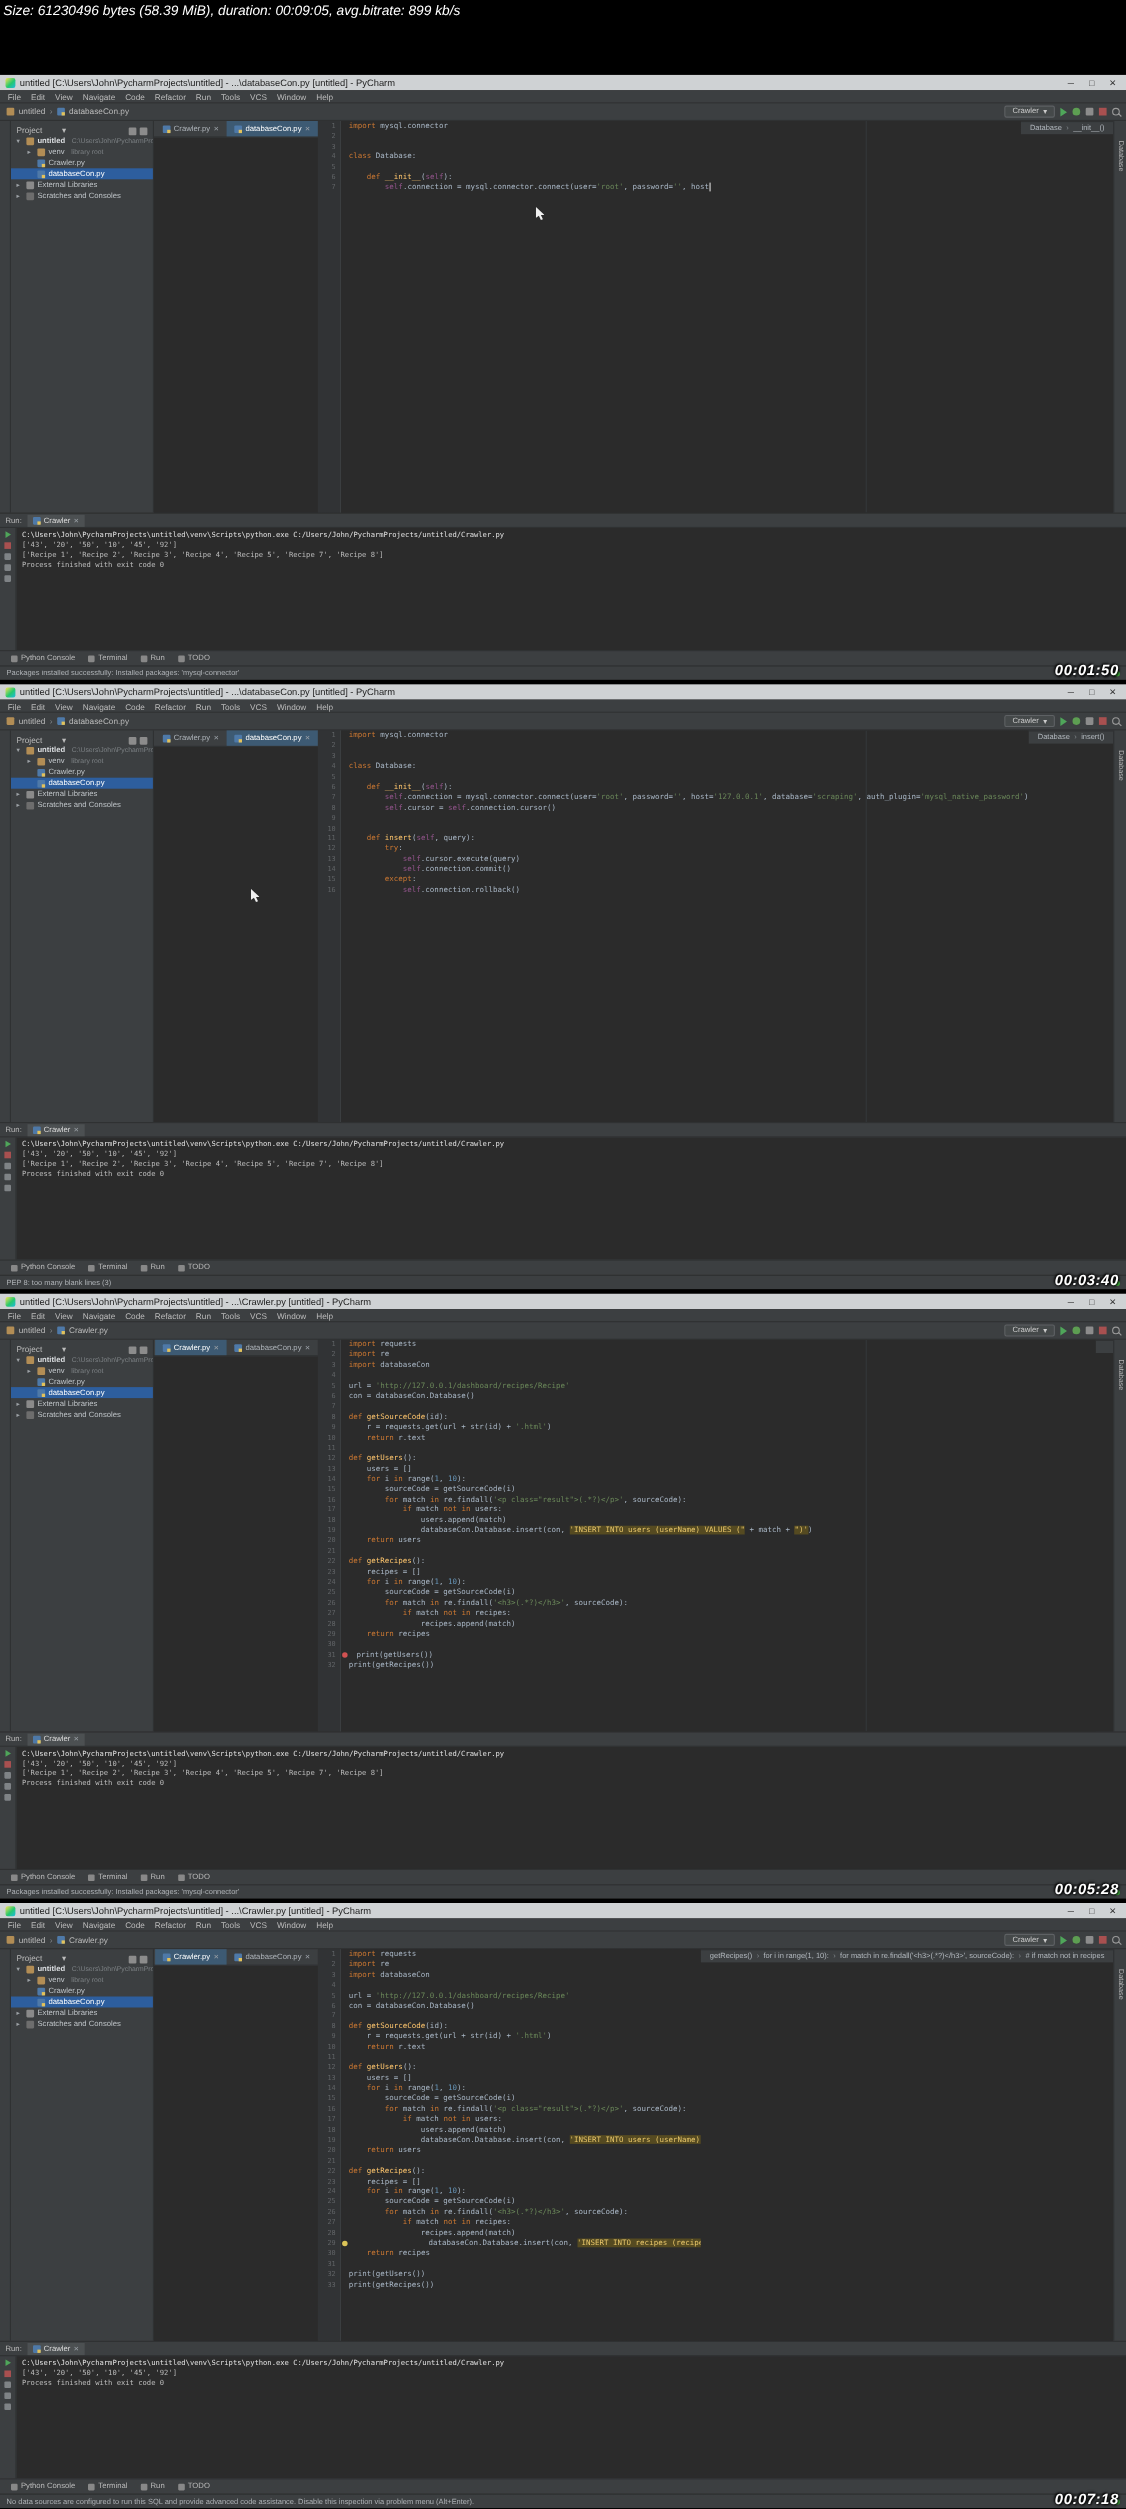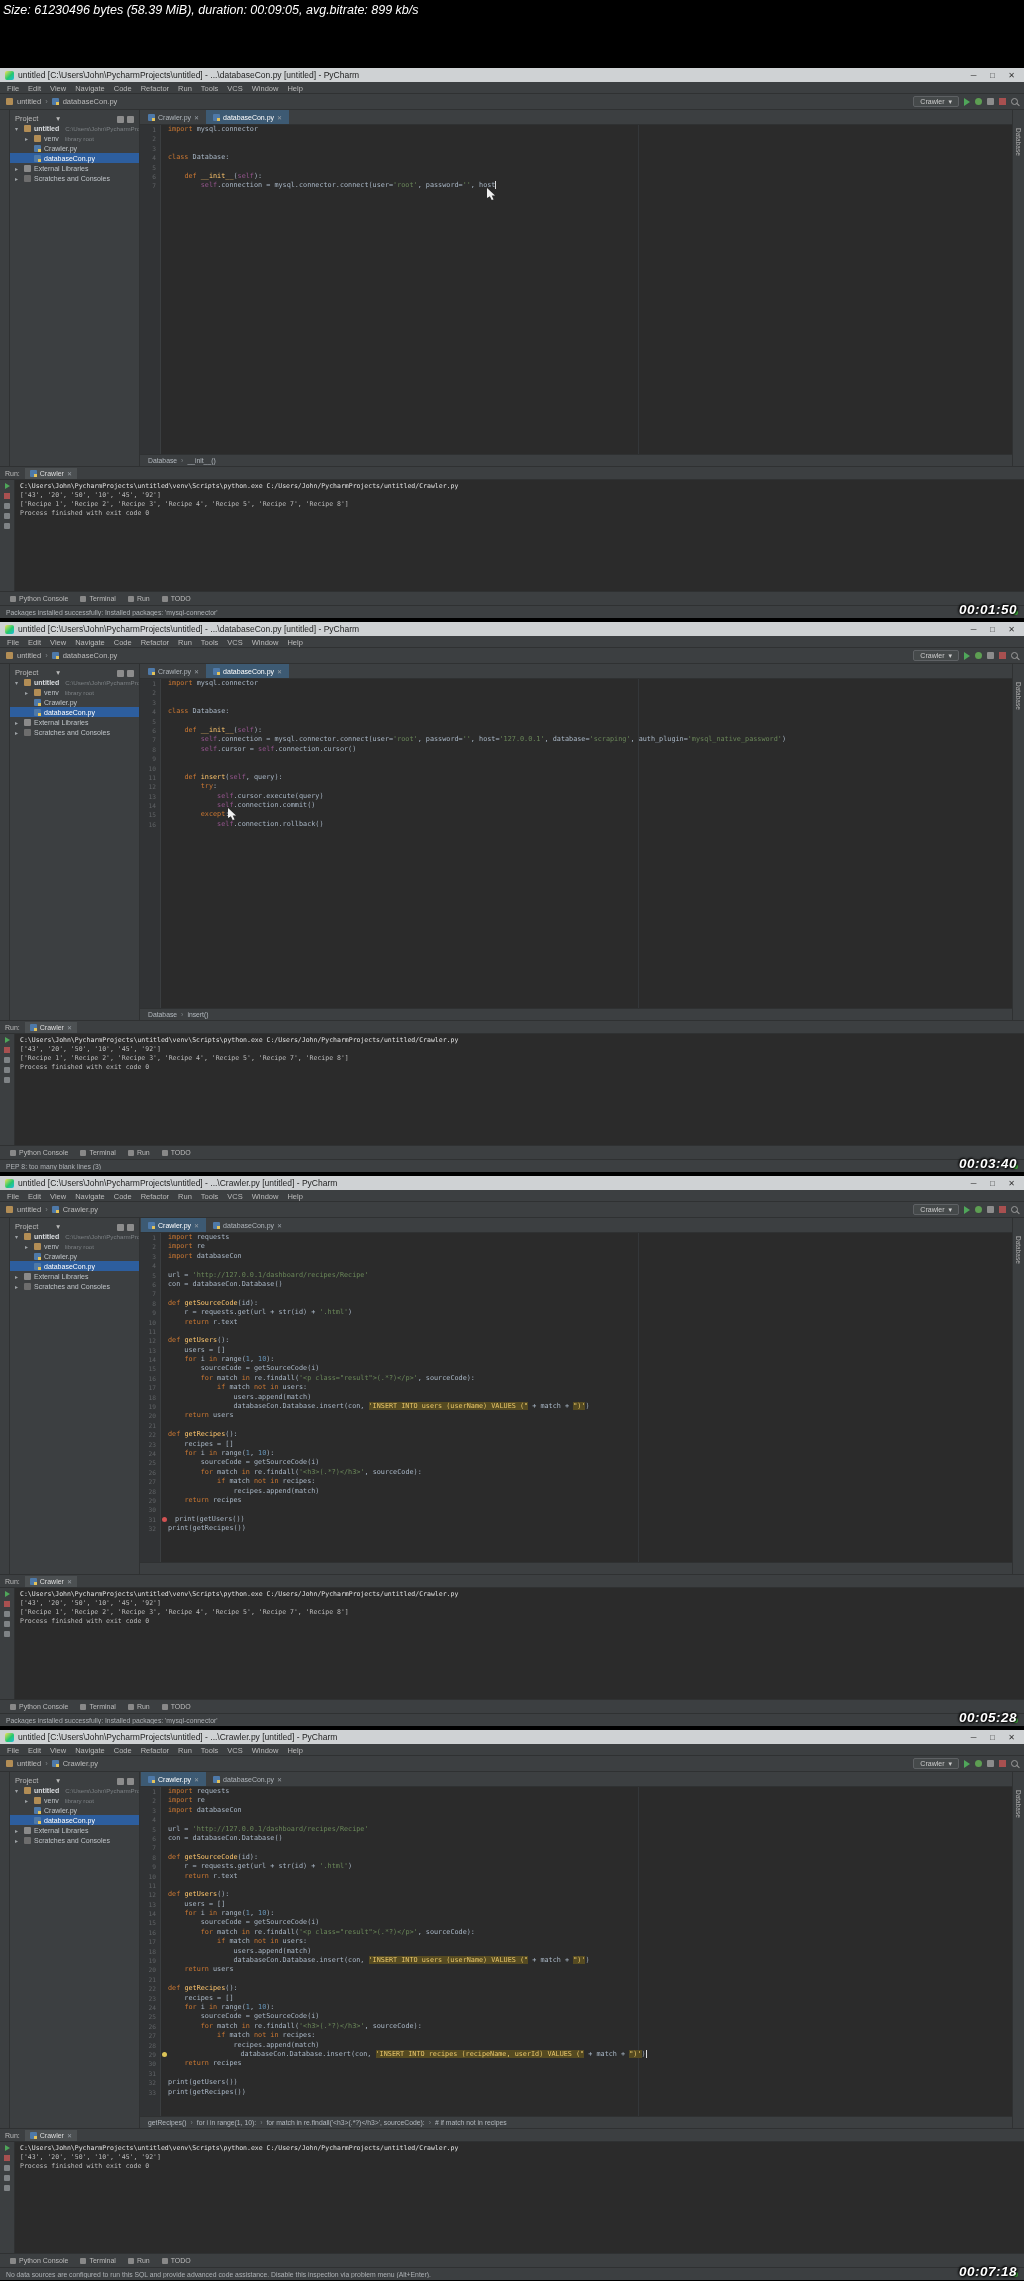--- a/index.html
+++ b/index.html
@@ -36,21 +36,21 @@
   .left-stripe{width:10px;background:#3c3f41;border-right:1px solid #2f3132}
   .project{width:130px;background:#3c3f41;border-right:1px solid #2f3132;display:flex;flex-direction:column}
   .project-header{height:13px;display:flex;align-items:flex-end;gap:18px;padding:0 5px;font-size:7.5px;color:#bbb}
   .ph-icons{margin-left:auto;display:flex;gap:3px}
   .tree{flex:1;font-size:7px;color:#bfc4c8}
   .tree-row{display:flex;align-items:center;gap:3px;height:10px;white-space:nowrap;overflow:hidden}
   .tree-row.sel{background:#2d5e9e;color:#fff}
   .tree-row .arrow{width:6px;color:#9da2a6;font-size:6px;flex:none}
   .t-label.root{font-weight:bold;color:#dadde0}
   .t-path{color:#7c8084;font-size:6.2px;margin-left:3px}
-  .editor-col{flex:1;display:flex;flex-direction:column;min-width:0}
+  .editor-col{flex:1;display:flex;flex-direction:row;min-width:0}
   .tabs{height:15px;background:#3c3f41;border-bottom:1px solid #2f3132;display:flex;align-items:stretch;padding-left:1px}
   .tab{display:flex;align-items:center;gap:3px;padding:0 7px;font-size:7px;color:#aeb4ba}
   .tab.active{background:#3d5a73;color:#fff}
   .tab .x,.x{color:#9aa0a6;font-size:6px}
   .editor{flex:1;position:relative;background:linear-gradient(90deg,#313335 0 20px,#3b3e40 20px 21px,#2b2b2b 21px);overflow:hidden;font-family:"DejaVu Sans Mono",monospace}
   .col-guide{position:absolute;left:498px;top:0;bottom:0;width:1px;background:#34373a}
   .code-line{display:flex;height:9.4px;line-height:9.4px;white-space:pre;font-size:6.8px;position:relative}
   .gutter{width:20px;flex:none;text-align:right;padding-right:4px;color:#606366;font-size:6.2px}
   .code-text{padding-left:8px}
   .tk-k{color:#cc7832}.tk-s{color:#6a8759}.tk-f{color:#ffc66d}.tk-d{color:#a9b7c6}.tk-p{color:#94558d}.tk-n{color:#6897bb}

